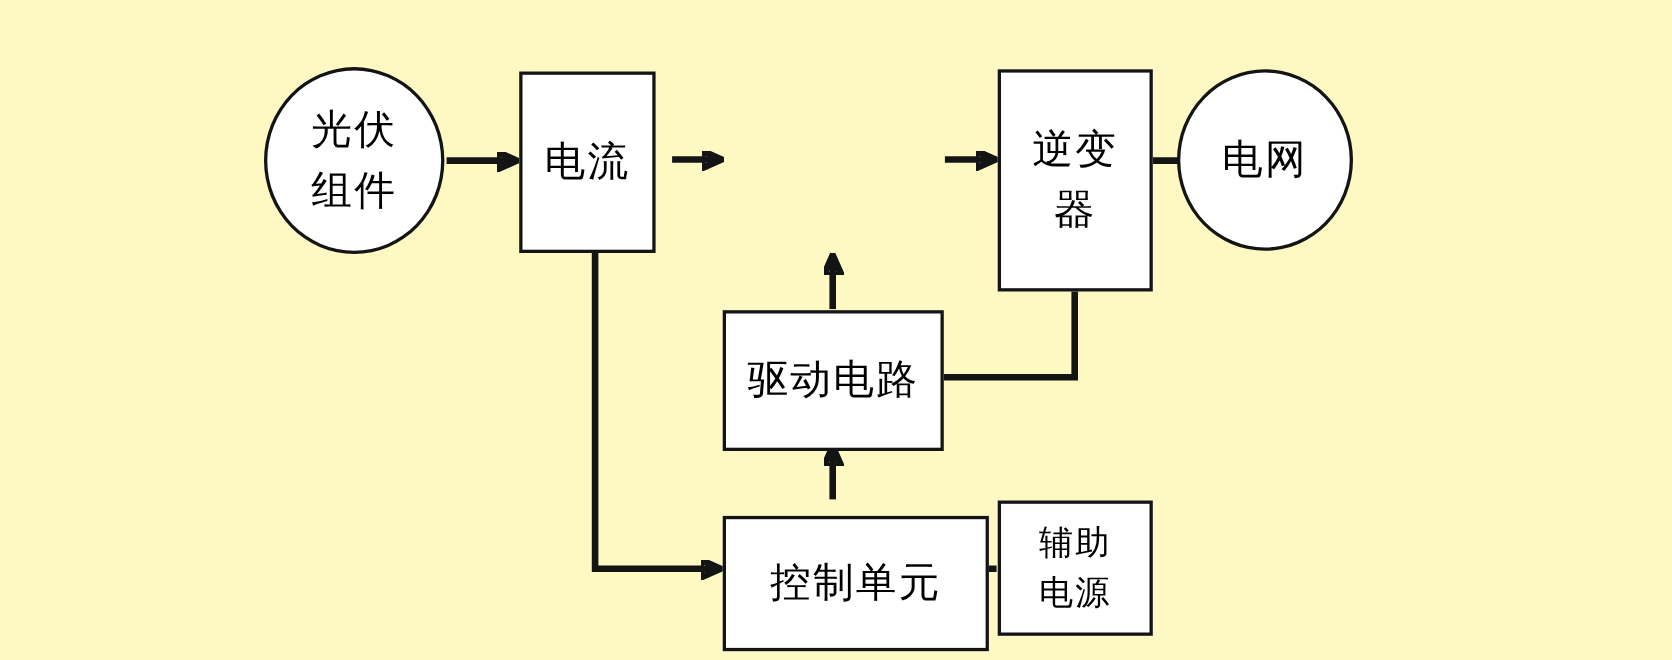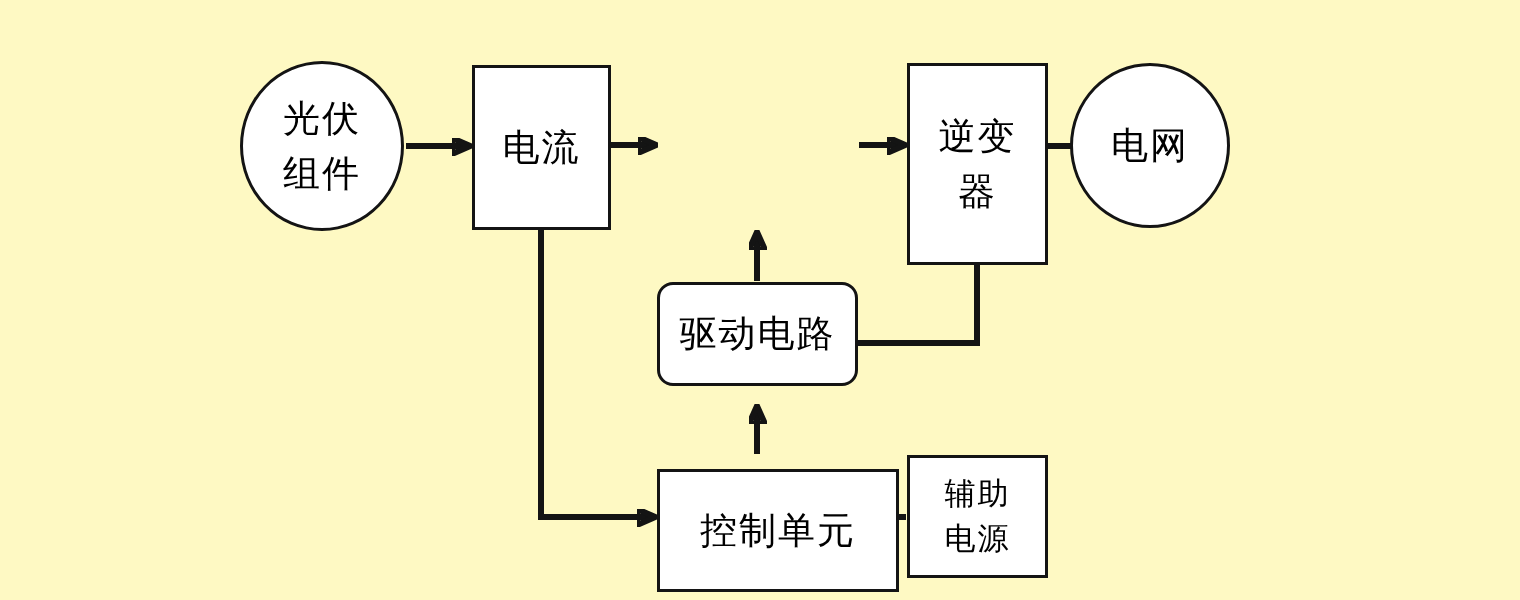--- a/index.html
+++ b/index.html
@@ -10,26 +10,26 @@
   .wires{position:absolute;left:0;top:0;}
   .wires path{fill:none;stroke:#141414;stroke-width:6;stroke-linejoin:miter;}
   .node{
     position:absolute;box-sizing:border-box;border:3px solid #141414;background:#ffffff;
     display:flex;flex-direction:column;align-items:center;justify-content:center;
     text-align:center;font-size:37px;line-height:1.5;letter-spacing:2px;
   }
   .node span{display:block;white-space:nowrap;}
   .circle{border-radius:50%;}
   .n-pv{left:240px;top:61px;width:164px;height:170px;}
-  .n-current{left:472px;top:65px;width:139px;height:165px;}
+  .n-current{left:472px;top:65px;width:124px;height:165px;}
   .n-boost{left:658px;top:63px;width:201px;height:167px;
     font-family:"Liberation Sans","DejaVu Sans",sans-serif;font-size:35px;letter-spacing:0;}
   .n-inverter{left:907px;top:63px;width:141px;height:202px;}
   .n-grid{left:1070px;top:63px;width:160px;height:165px;align-items:center;}
-  .n-driver{left:657px;top:282px;width:201px;height:104px;border-radius:16px;}
+  .n-driver{left:657px;top:282px;width:201px;height:128px;}
   .n-control{left:657px;top:469px;width:242px;height:123px;justify-content:center;}
   .n-aux{left:907px;top:455px;width:141px;height:123px;font-size:31px;line-height:1.45;}
 </style>
 </head>
 <body>
 
 <div class="canvas">
 
   <svg class="wires" width="1520" height="600" viewBox="0 0 1520 600">
     <defs>

